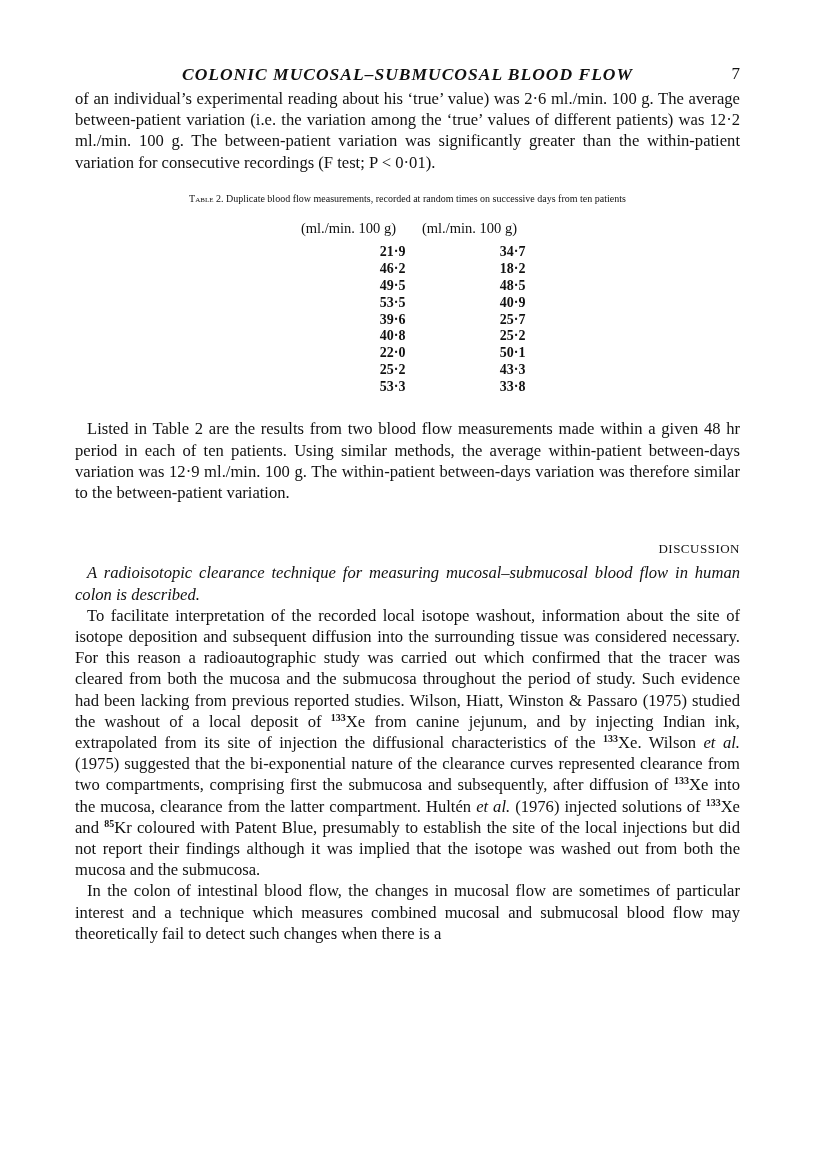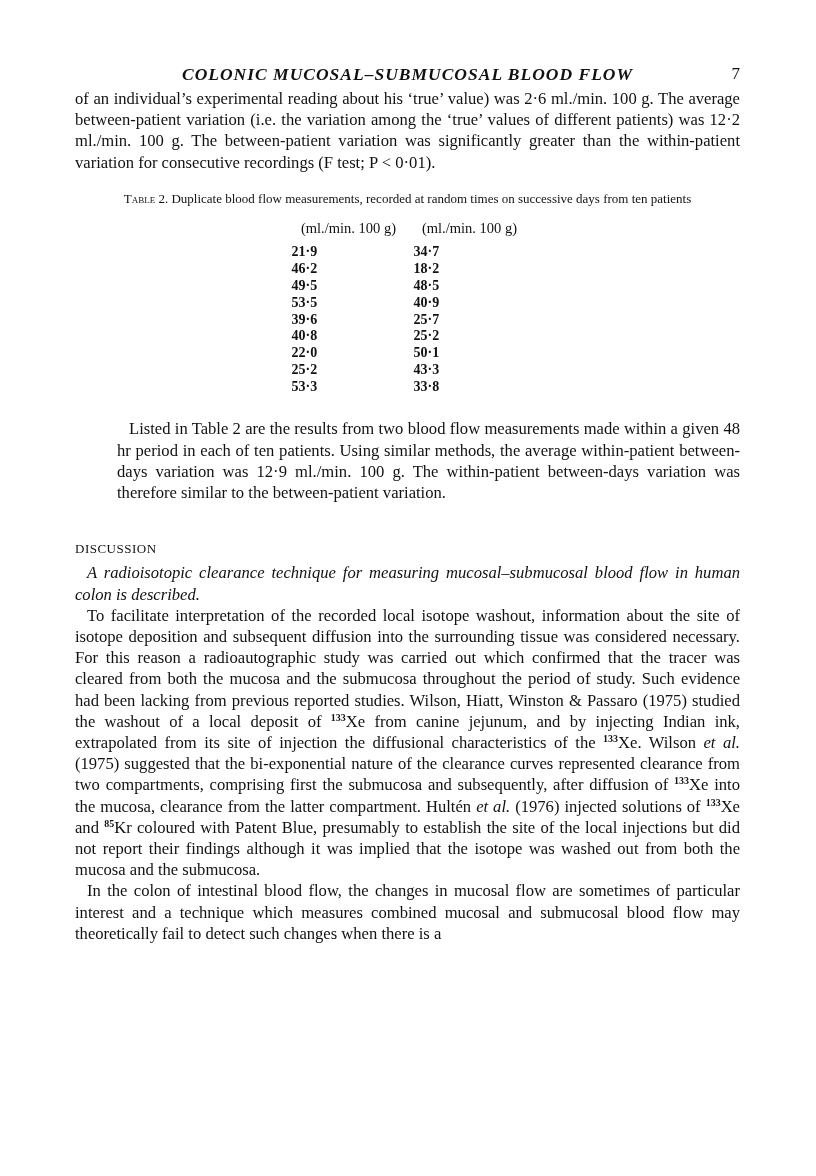--- a/index.html
+++ b/index.html
@@ -5,30 +5,30 @@
   html, body { margin: 0; padding: 0; background: #ffffff; }
   body { width: 816px; height: 1176px; position: relative; overflow: hidden;
          font-family: "DejaVu Serif", "Liberation Serif", serif; color: #111; }
   .page { position: absolute; left: 75px; top: 64px; width: 665px; }
   .running-head { position: relative; height: 24px; font-size: 17.5px; }
   .running-title { position: absolute; left: 0; right: 0; text-align: center; font-style: italic; letter-spacing: 1px;
                    font-family: "Liberation Serif", serif; font-weight: bold; }
   .page-number { position: absolute; right: 0; top: 0; font-family: "Liberation Serif", serif; font-size: 17px; }
   p { margin: 0; font-family: "Liberation Serif", serif; font-size: 16.6px; line-height: 21.2px; text-align: justify; }
   p.indent { text-indent: 12px; }
-  .caption { margin-top: 17px; font-family: "Liberation Serif", serif; font-size: 13px; line-height: 18px; text-align: center; }
+  .caption { margin-top: 17px; font-family: "Liberation Serif", serif; font-size: 10px; line-height: 18px; text-align: center; }
   .caption .label { font-variant: small-caps; }
   table.data { margin: 12px auto 0 auto; border-collapse: collapse; font-family: "Liberation Serif", serif; font-weight: bold; position: relative; left: 1px; }
   table.data th { font-size: 14.5px; font-weight: bold; padding: 0 4px; line-height: 17.5px; text-align: center; }
   table.data th.sub { font-weight: normal; padding-bottom: 7px; margin-top: 26px; }
-  table.data td { font-size: 14px; line-height: 16.8px; text-align: left; padding: 0 4px; }
+  table.data td { font-size: 14px; line-height: 16.8px; text-align: right; padding: 0 4px; }
   table.data td.c1 { width: 114px; }
   table.data td.c2 { width: 112px; }
-  .after-table { margin-top: 23px; margin-left: 42px; }
-  .section-head { margin-top: 37px; text-align: left; font-family: "Liberation Serif", serif; font-size: 13px; letter-spacing: 0.5px; line-height: 18px; }
+  .after-table { margin-top: 23px; }
+  .section-head { margin-top: 37px; text-align: right; font-family: "Liberation Serif", serif; font-size: 13px; letter-spacing: 0.5px; line-height: 18px; }
   .disc-first { margin-top: 4px; font-style: italic; }
   sup { font-size: 10px; line-height: 0; vertical-align: 6px; font-weight: bold; }
   em { }
 </style>
 </head>
 <body>
 
 <div class="page">
   <div class="running-head">
     <span class="running-title">COLONIC MUCOSAL–SUBMUCOSAL BLOOD FLOW</span>

